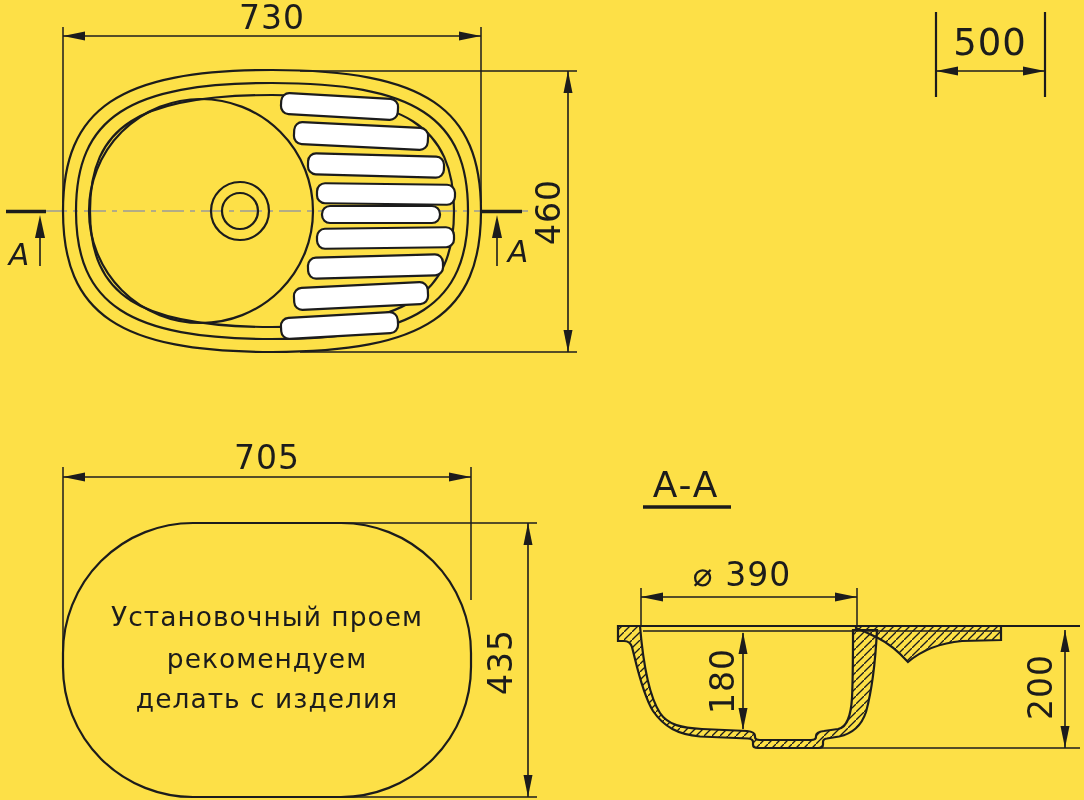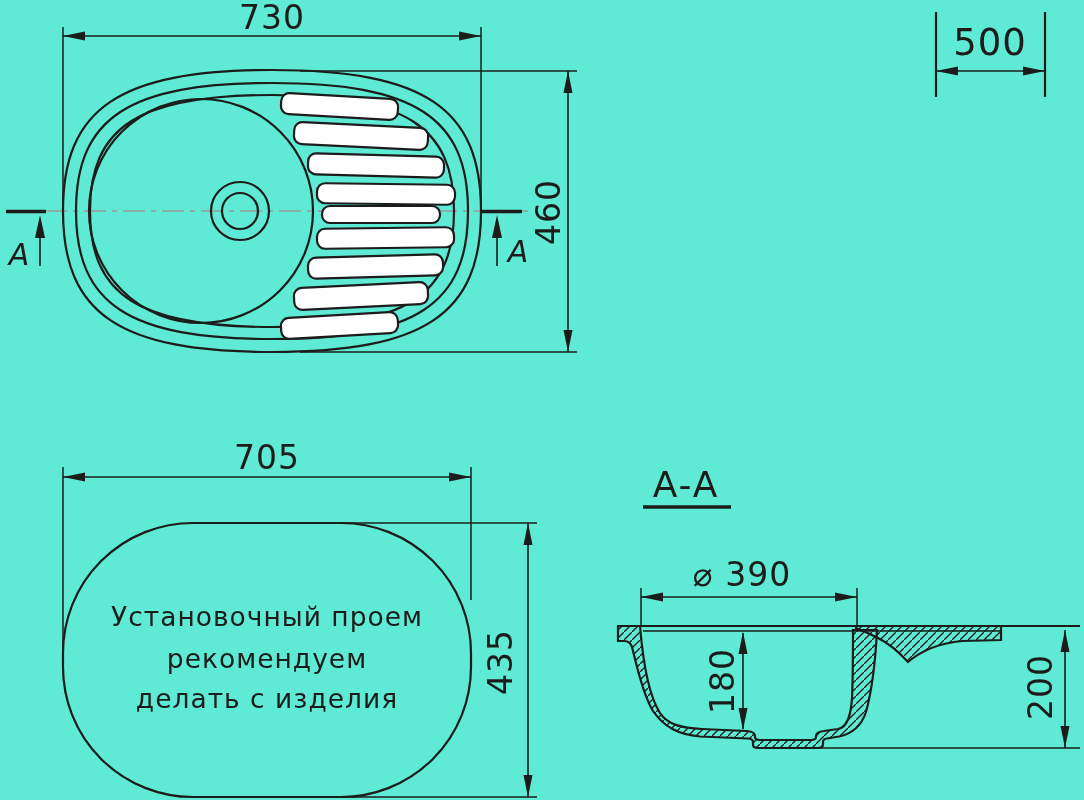--- a/index.html
+++ b/index.html
@@ -1,16 +1,16 @@
 <!DOCTYPE html>
 <html><head>
 <meta charset="utf-8">
 <style>
   html,body{margin:0;padding:0;background:#ffffff;}
-  .canvas{position:relative;width:1084px;height:800px;background:#5eead4;overflow:hidden;}
+  .canvas{position:relative;width:1084px;height:800px;background:#fde047;overflow:hidden;}
   svg{display:block;}
   text{fill:#1c1c1c;font-family:"DejaVu Sans",sans-serif;}
   .dim-num{font-size:33px;letter-spacing:1px;}
   .dim-num-big{font-size:37px;letter-spacing:1px;}
   .sec-title{font-size:36px;letter-spacing:2px;}
   .marker-a{font-size:30px;font-style:italic;}
   .note-txt{font-size:26.5px;letter-spacing:1px;}
   .thin{stroke:#1c1c1c;stroke-width:1.5;fill:none;}
   .dimline{stroke:#1c1c1c;stroke-width:1.6;fill:none;}
   .outline{stroke:#1c1c1c;stroke-width:2.2;fill:none;}

